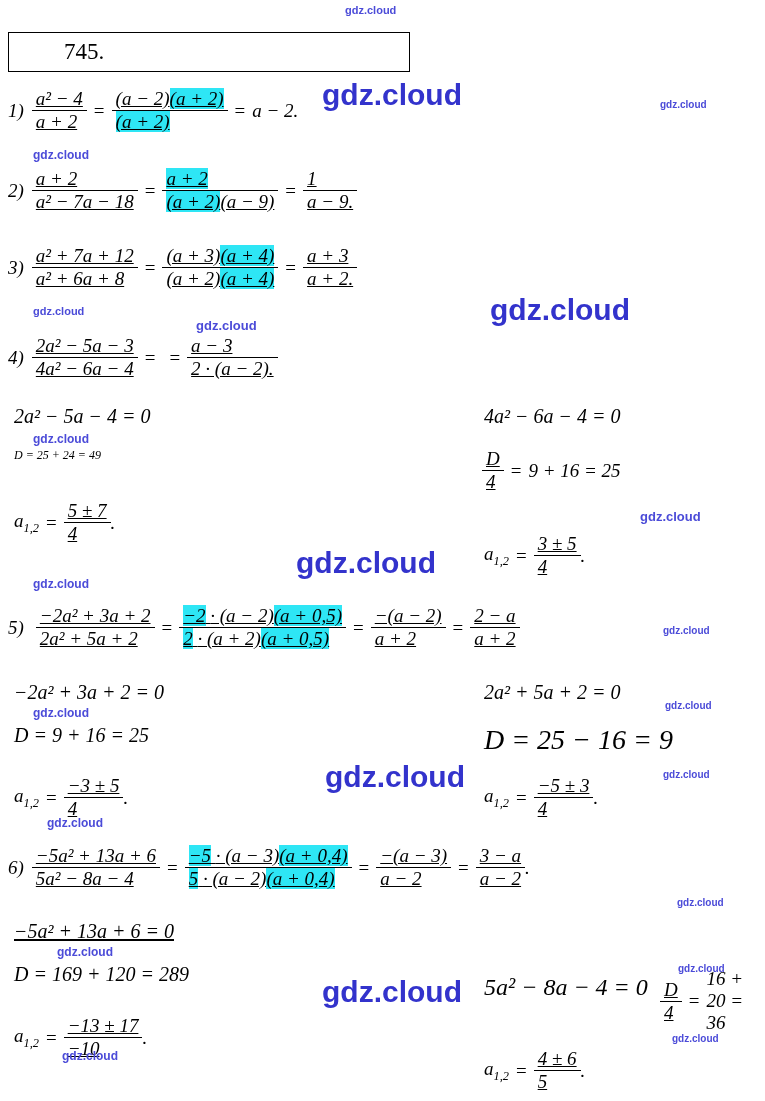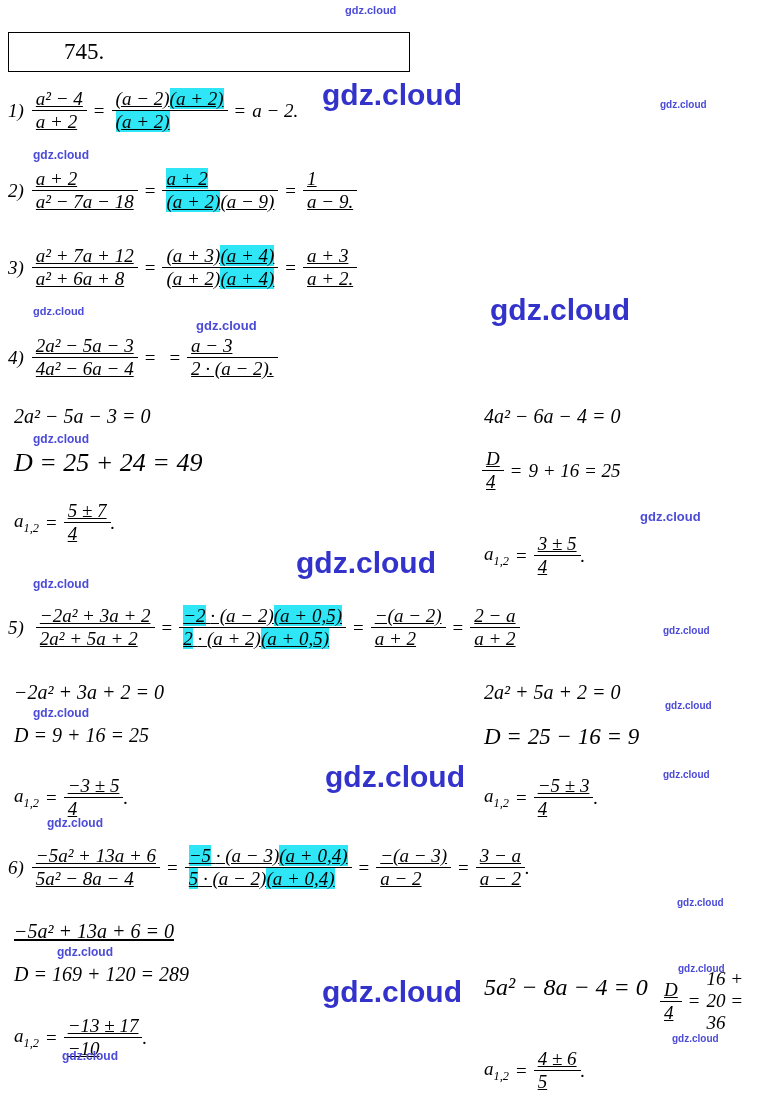--- a/index.html
+++ b/index.html
@@ -115,22 +115,22 @@
     <span class="den">4a² − 6a − 4</span>
   </span>
   <span class="eq">=</span>
   <span class="eq">=</span>
   <span class="frac it">
     <span class="num">a − 3</span>
     <span class="den">2 · (a − 2).</span>
   </span>
 </div>
 
-<div class="math it" style="left:14px;top:405px;font-size:20px;">2a² − 5a − 3 = 0</div>
-<div class="math it" style="left:14px;top:448px;font-size:26px;">D = 25 + 24 = 49</div>
+<div class="math it" style="left:14px;top:405px;font-size:20px;">2a² − 5a − 4 = 0</div>
+<div class="math it" style="left:14px;top:448px;font-size:12px;">D = 25 + 24 = 49</div>
 <div class="row" style="left:14px;top:500px;">
   <span class="it">a<sub>1,2</sub></span>
   <span class="eq">=</span>
   <span class="frac it">
     <span class="num">5 ± 7</span>
     <span class="den">4</span>
   </span>
   <span class="it">.</span>
 </div>
 
@@ -188,21 +188,21 @@
   <span class="it">a<sub>1,2</sub></span>
   <span class="eq">=</span>
   <span class="frac it">
     <span class="num">−3 ± 5</span>
     <span class="den">4</span>
   </span>
   <span class="it">.</span>
 </div>
 
 <div class="math it" style="left:484px;top:681px;font-size:20px;">2a² + 5a + 2 = 0</div>
-<div class="math it" style="left:484px;top:724px;font-size:23px;">D = 25 − 16 = 9</div>
+<div class="math it" style="left:484px;top:724px;font-size:28px;">D = 25 − 16 = 9</div>
 <div class="row" style="left:484px;top:775px;">
   <span class="it">a<sub>1,2</sub></span>
   <span class="eq">=</span>
   <span class="frac it">
     <span class="num">−5 ± 3</span>
     <span class="den">4</span>
   </span>
   <span class="it">.</span>
 </div>
 

